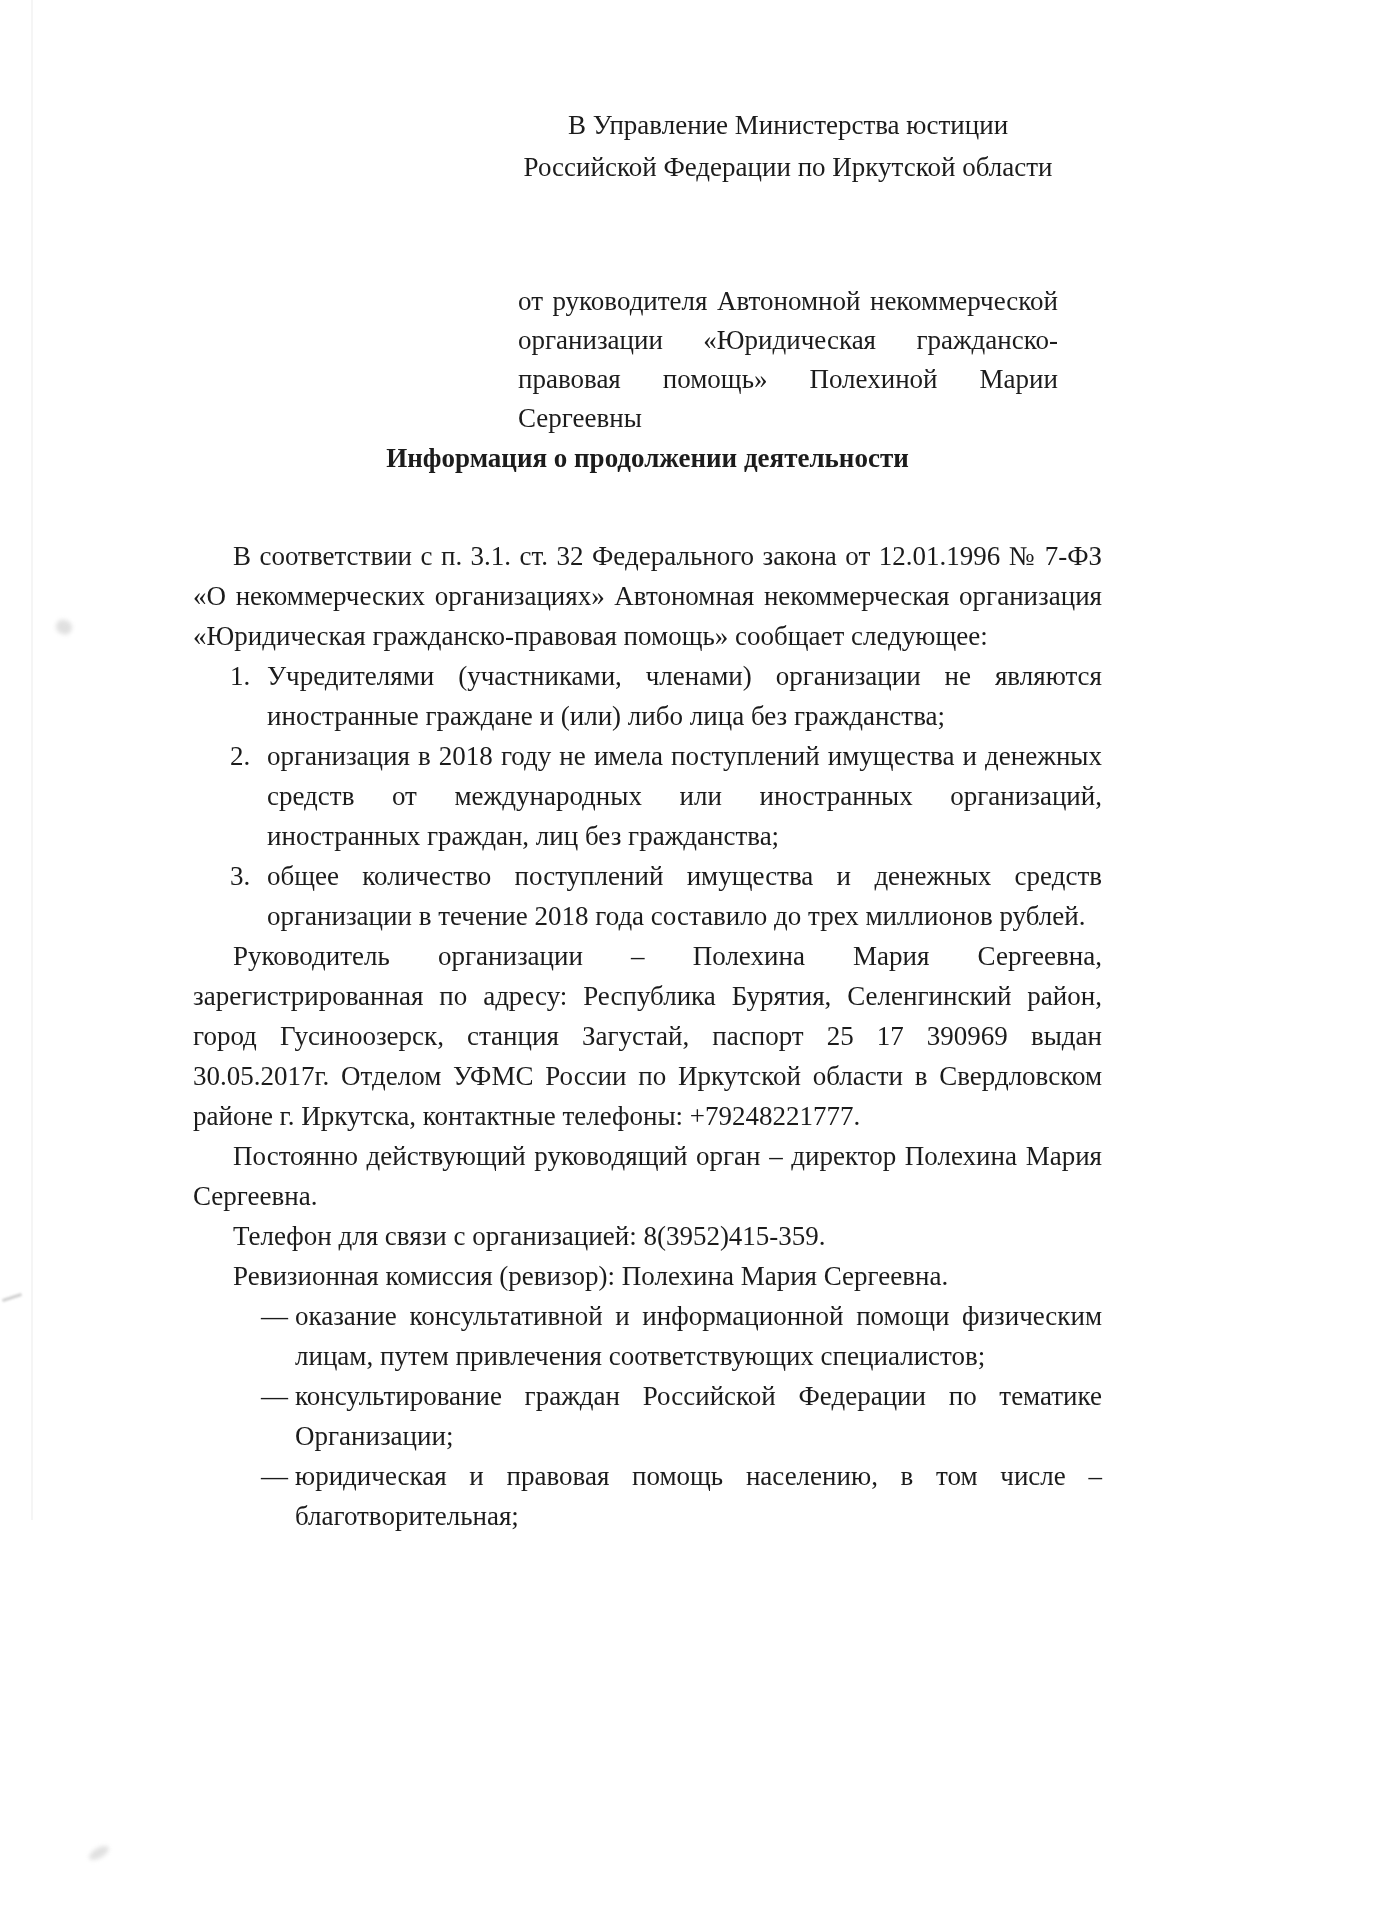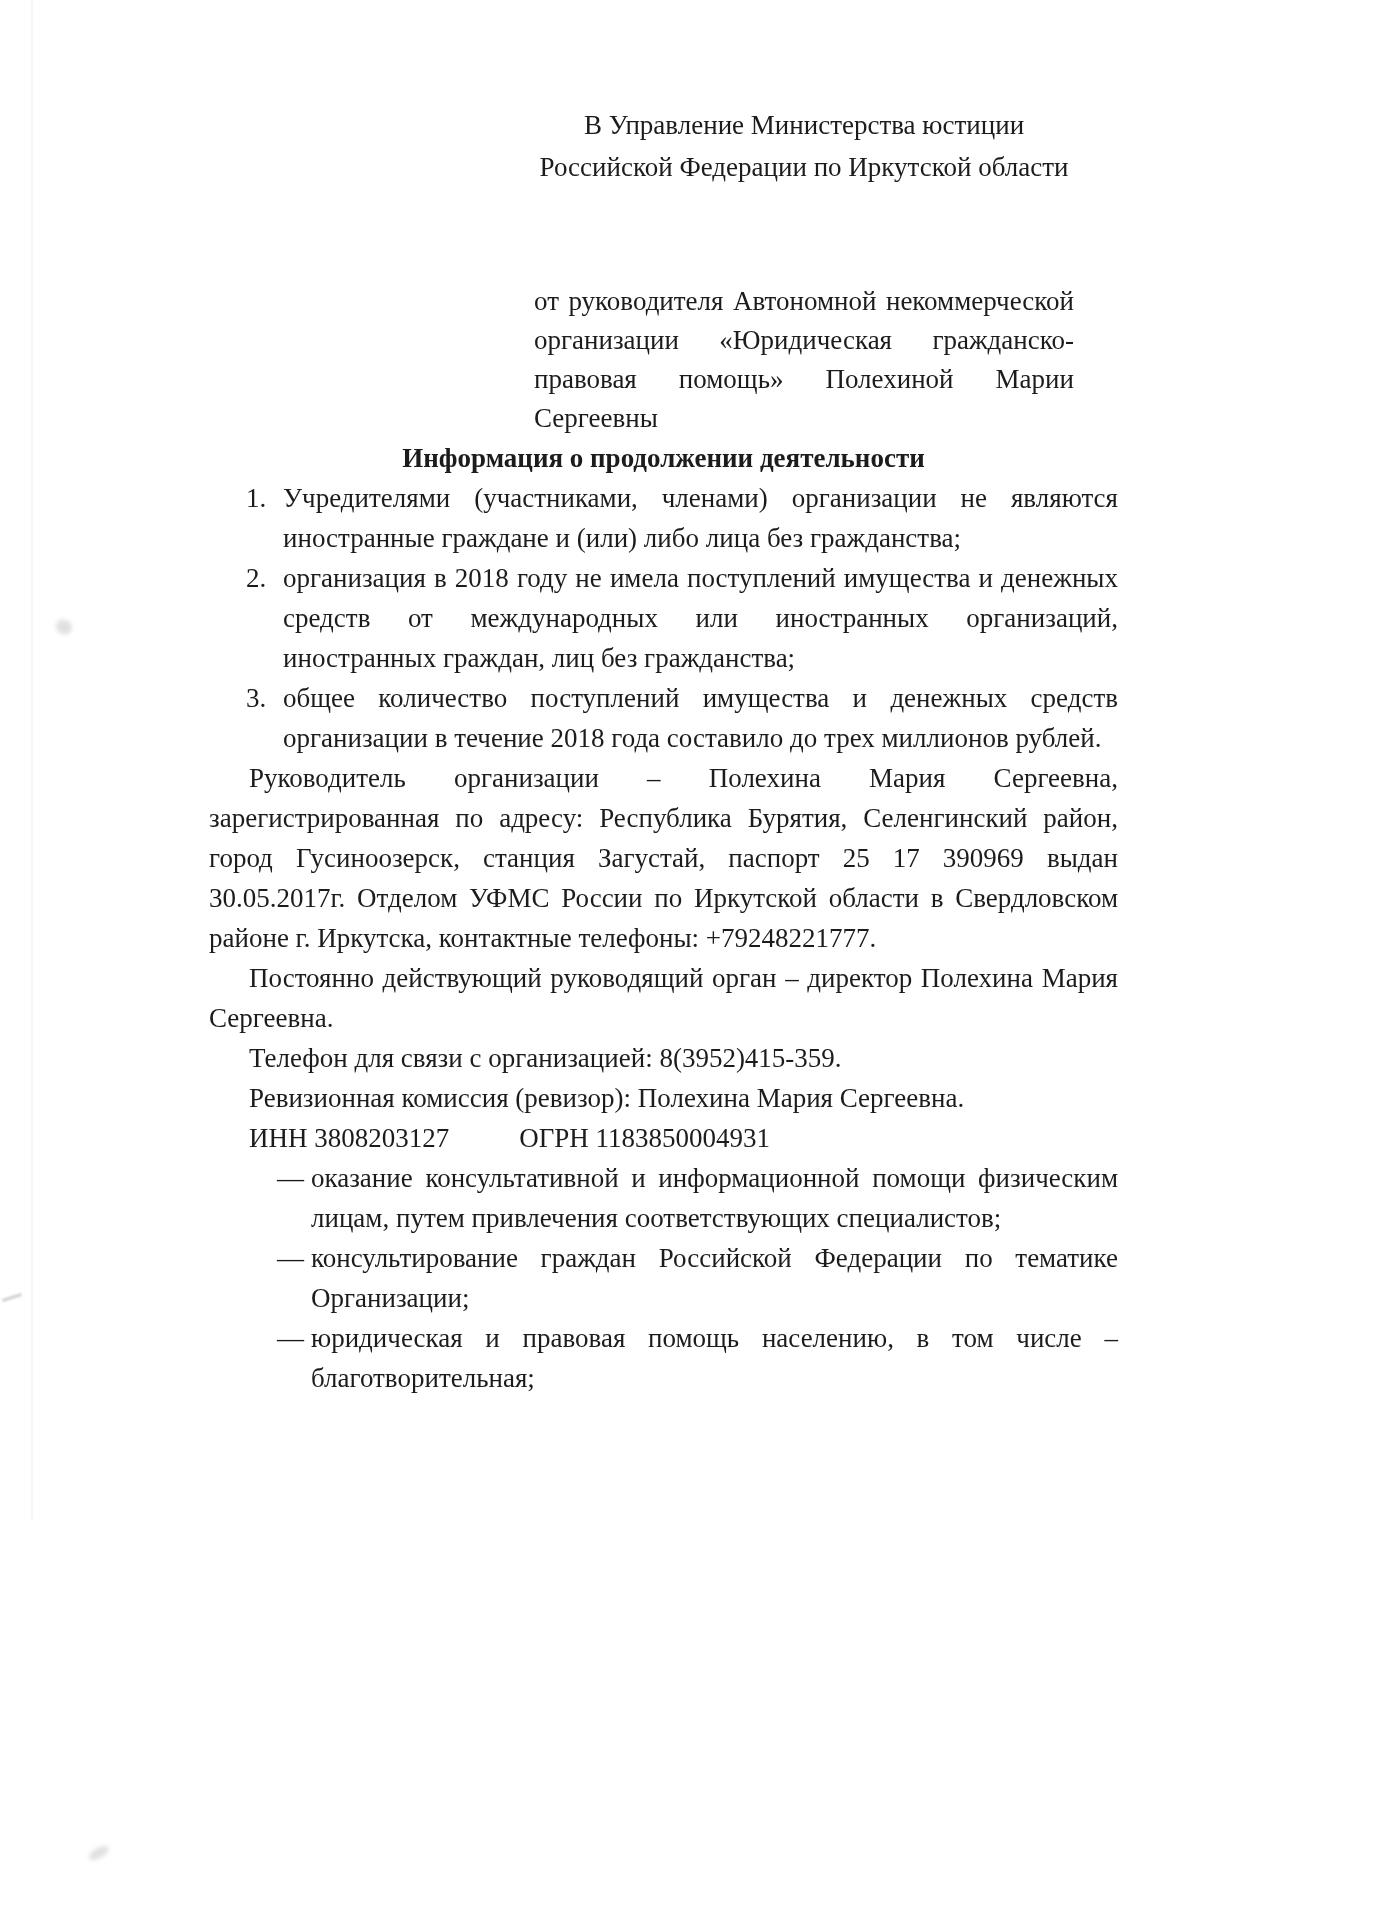--- a/index.html
+++ b/index.html
@@ -8,21 +8,21 @@
     position: relative;
     width: 1396px;
     height: 1920px;
     background: #ffffff;
     overflow: hidden;
     font-family: "Liberation Serif", "DejaVu Serif", serif;
     color: #1c1c1c;
   }
   .content {
     position: absolute;
-    left: 209px;
+    left: 193px;
     top: 0;
     width: 909px;
     font-size: 27px;
     line-height: 40px;
   }
   
   .addressee {
     margin-top: 104px;
     margin-left: 325px;
     width: 540px;
@@ -120,20 +120,21 @@
 
     <div class="addressee">
       <div>В Управление Министерства юстиции</div>
       <div>Российской Федерации по Иркутской области</div>
     </div>
 
     <div class="sender">от руководителя Автономной некоммерческой организации  «Юридическая гражданско-правовая помощь» Полехиной Марии Сергеевны</div>
 
     <div class="title">Информация о продолжении деятельности</div>
 
+    <p class="para intro">В соответствии с п. 3.1. ст. 32 Федерального закона от 12.01.1996 № 7-ФЗ «О некоммерческих организациях» Автономная некоммерческая организация «Юридическая гражданско-правовая помощь» сообщает следующее:</p>
 
     <div class="olist">
       <div class="oli">
         <span class="marker">1.</span>
         <span class="itext">Учредителями (участниками, членами) организации не являются иностранные граждане и (или) либо лица без гражданства;</span>
       </div>
       <div class="oli">
         <span class="marker">2.</span>
         <span class="itext">организация в 2018 году не имела поступлений имущества и денежных средств от международных или иностранных организаций, иностранных граждан, лиц без гражданства;</span>
       </div>
@@ -141,21 +142,20 @@
         <span class="marker">3.</span>
         <span class="itext">общее количество поступлений имущества и денежных средств организации в течение 2018 года составило до трех миллионов рублей.</span>
       </div>
     </div>
 
     <p class="para">Руководитель организации – Полехина Мария Сергеевна, зарегистрированная по адресу: Республика Бурятия, Селенгинский район, город Гусиноозерск, станция Загустай, паспорт 25 17 390969 выдан 30.05.2017г. Отделом УФМС России по Иркутской области в Свердловском районе г. Иркутска,  контактные телефоны: +79248221777.</p>
     <p class="para">Постоянно действующий руководящий орган – директор Полехина Мария Сергеевна.</p>
     <p class="para">Телефон для связи с организацией: 8(3952)415-359.</p>
     <p class="para">Ревизионная комиссия (ревизор): Полехина Мария Сергеевна.</p>
 
-    <p class="para"><span>ИНН 3808203127</span><span class="ogrn">ОГРН 1183850004931</span></p>
 
 
     <div class="dlist">
       <div class="dli">
         <span class="marker">—</span>
         <span class="itext">оказание консультативной и информационной помощи физическим лицам, путем привлечения соответствующих специалистов;</span>
       </div>
       <div class="dli">
         <span class="marker">—</span>
         <span class="itext">консультирование граждан Российской Федерации по тематике Организации;</span>

